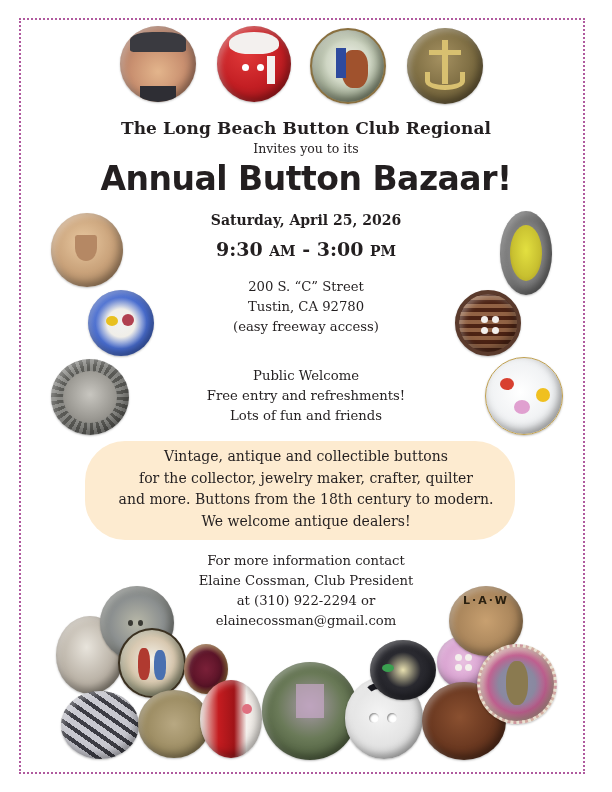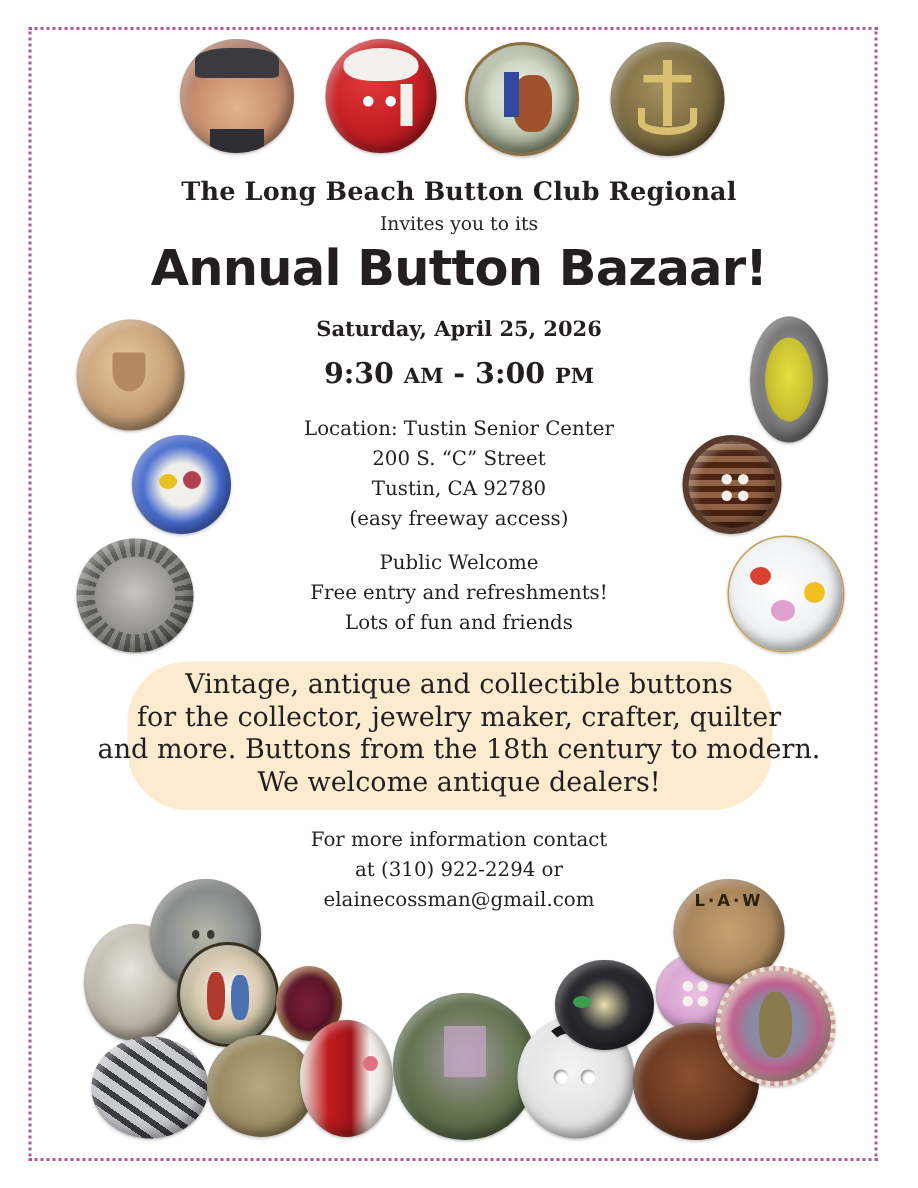--- a/index.html
+++ b/index.html
@@ -11,21 +11,21 @@
   .club{top:118px;font-family:"DejaVu Serif",serif;font-weight:bold;font-size:17px;letter-spacing:0.1px;}
   .invites{top:141px;font-family:"DejaVu Serif",serif;font-size:12.5px;}
   .title{top:159px;font-family:"DejaVu Sans",sans-serif;font-weight:bold;font-size:33px;letter-spacing:-0.5px;}
   .date{top:212px;font-family:"DejaVu Serif",serif;font-weight:bold;font-size:14px;}
   .time{top:238px;font-family:"DejaVu Serif",serif;font-weight:bold;font-size:19px;}
   .sc{font-size:14px;}
   .block{font-family:"DejaVu Serif",serif;font-size:13.2px;line-height:20px;}
   .loc{top:277px;}
   .pub{top:366px;}
   .pill{position:absolute;left:85px;top:441px;width:430px;height:99px;border-radius:40px;background:#fdebd0;}
-  .pilltxt{top:446px;font-family:"DejaVu Serif",serif;font-size:18px;line-height:21.5px;}
+  .pilltxt{top:446px;font-family:"DejaVu Serif",serif;font-size:14px;line-height:21.5px;}
   .contact{top:551px;text-align:center;}
 </style>
 </head>
 <body>
 
 <div class="frame"></div>
 
 <div class="btn" style="left:120px;top:26px;width:76px;height:76px;background:radial-gradient(circle at 50% 60%,#e3b58c 0%,#c99070 45%,#a57460 80%);">
   <div style="position:absolute;left:10px;top:6px;width:56px;height:20px;background:#3a3a40;border-radius:40% 40% 10% 10%;"></div>
   <div style="position:absolute;left:20px;top:60px;width:36px;height:16px;background:#2e2e34;"></div>
@@ -46,21 +46,20 @@
   <div style="position:absolute;left:18px;top:44px;width:40px;height:18px;border:5px solid #d8c070;border-top:none;border-radius:0 0 50% 50%;box-sizing:border-box;"></div>
 </div>
 
 <div class="txt club">The Long Beach Button Club Regional</div>
 <div class="txt invites">Invites you to its</div>
 <div class="txt title">Annual Button Bazaar!</div>
 <div class="txt date">Saturday, April 25, 2026</div>
 <div class="txt time"><span>9:30</span> <span class="sc">AM</span><span> - </span><span>3:00</span> <span class="sc">PM</span></div>
 
 <div class="txt block loc">
-  <div>Location: Tustin Senior Center</div>
   <div>200 S. “C” Street</div>
   <div>Tustin, CA 92780</div>
   <div>(easy freeway access)</div>
 </div>
 
 <div class="txt block pub">
   <div>Public Welcome</div>
   <div>Free entry and refreshments!</div>
   <div>Lots of fun and friends</div>
 </div>
@@ -68,20 +67,21 @@
 <div class="pill"></div>
 <div class="txt pilltxt">
   <div>Vintage, antique and collectible buttons</div>
   <div>for the collector, jewelry maker, crafter, quilter</div>
   <div>and more. Buttons from the 18th century to modern.</div>
   <div>We welcome antique dealers!</div>
 </div>
 
 <div class="txt block contact">
   <div>For more information contact</div>
+  <div>Elaine Cossman, Club President</div>
   <div>at (310) 922-2294 or</div>
   <div>elainecossman@gmail.com</div>
 </div>
 
 <div class="btn" style="left:51px;top:213px;width:72px;height:74px;background:radial-gradient(circle at 45% 40%,#e8c8a0 0%,#c9a27a 50%,#9c7a58 100%);">
   <div style="position:absolute;left:24px;top:22px;width:22px;height:26px;background:#b58864;border-radius:10% 10% 50% 50%;"></div>
 </div>
 <div class="btn" style="left:88px;top:290px;width:66px;height:66px;background:radial-gradient(circle at 50% 50%,#f2f2f2 0%,#f0eee8 30%,#4a6ed0 55%,#2d4fb0 100%);">
   <div style="position:absolute;left:18px;top:26px;width:12px;height:10px;background:#e8c020;border-radius:50%;"></div>
   <div style="position:absolute;left:34px;top:24px;width:12px;height:12px;background:#b04050;border-radius:50%;"></div>

